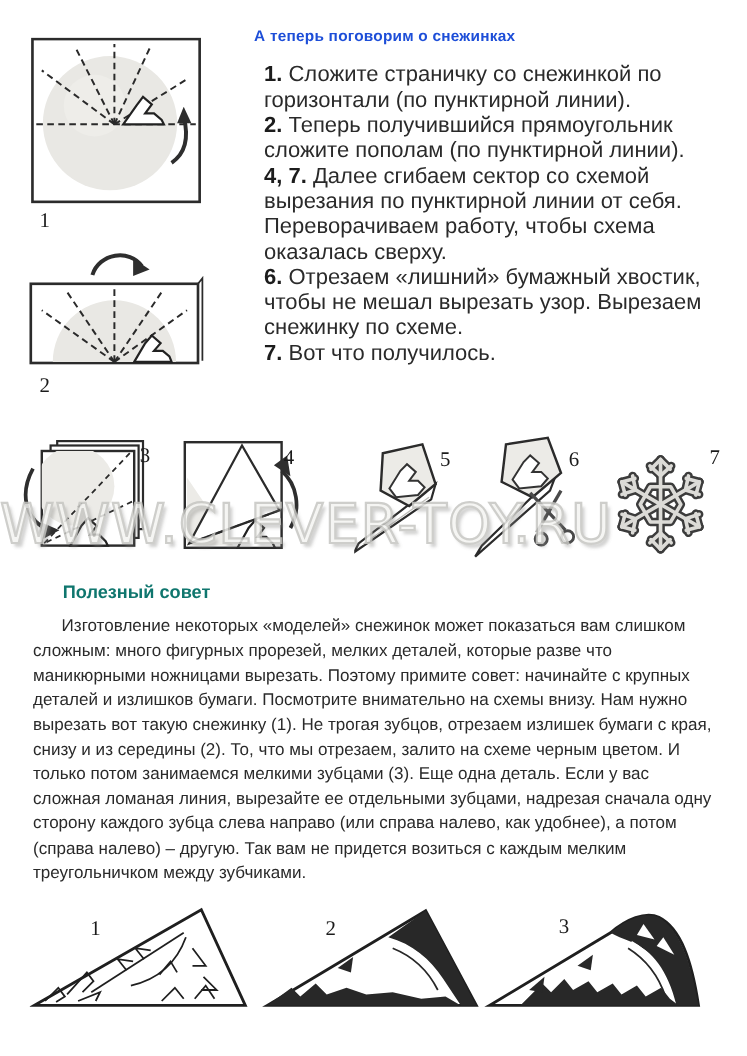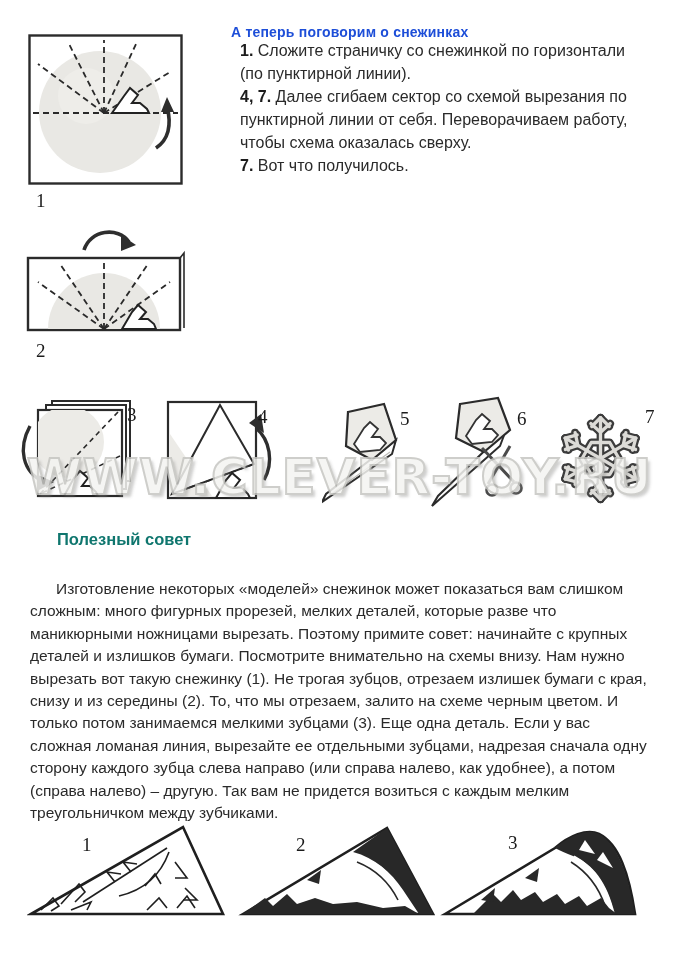--- a/index.html
+++ b/index.html
@@ -2,38 +2,38 @@
 <html><head>
 <meta charset="utf-8">
 <style>
   html,body{margin:0;padding:0;background:#ffffff;}
   .page{position:relative;width:679px;height:960px;background:#ffffff;
         font-family:"Liberation Sans",sans-serif;color:#242424;overflow:hidden;}
 
   .title{position:absolute;left:231px;top:24px;width:420px;
          font-size:14px;font-weight:bold;letter-spacing:.2px;color:#1d4ed8;}
 
-  .instructions{position:absolute;left:240px;top:39px;width:402px;
-                font-size:16px;line-height:23px;color:#2a2a2a;}
+  .instructions{position:absolute;left:240px;top:57px;width:402px;
+                font-size:20px;line-height:23px;color:#2a2a2a;}
   .instr{margin:0;}
   .instr b{font-weight:bold;color:#1c1c1c;}
 
   .fig{position:absolute;}
   .fig-label{position:absolute;font-family:"Liberation Serif","DejaVu Serif",serif;
              font-size:19px;color:#1b1b1b;}
 
-  .watermark{position:absolute;left:0;top:447px;width:679px;text-align:center;
-             font-family:"DejaVu Sans",sans-serif;font-weight:bold;
+  .watermark{position:absolute;left:0;top:447px;width:679px;text-align:left;
+             font-family:"DejaVu Sans",sans-serif;font-weight:normal;
              font-size:50px;letter-spacing:1px;line-height:60px;
              color:#f4f4f1;-webkit-text-stroke:2px #c6c6c2;
              text-shadow:3px 3px 3px rgba(130,130,128,.45);
              opacity:.85;z-index:6;white-space:nowrap;}
 
   .advice-h{position:absolute;left:57px;top:530px;font-size:16.5px;font-weight:bold;color:#0f766e;}
-  .advice-p{position:absolute;left:30px;top:578px;width:624px;margin:0;
+  .advice-p{position:absolute;left:30px;top:559px;width:624px;margin:0;
             font-size:15.5px;line-height:22.4px;text-indent:26px;color:#2a2a2a;}
 
   svg{display:block;}
 </style>
 </head>
 <body>
 
 <div class="page">
 
   <div class="title">А теперь поговорим о снежинках</div>
@@ -76,21 +76,23 @@
         <line x1="78" y1="109" x2="122" y2="44"></line>
         <line x1="78" y1="109" x2="144" y2="62"></line>
       </g>
       <path d="M96,109 L106,92 L112,85 L120,92 L114,99 L122,99 L128,104 L130,109 Z" fill="#ffffff" stroke="#222222" stroke-width="2"></path>
     </svg>
   </div>
   <div class="fig-label" style="left:36px;top:340px;">2</div>
 
   <div class="instructions">
     <p class="instr"><b>1.</b> <span>Сложите страничку со снежинкой по горизонтали (по пунктирной линии).</span></p>
+    <p class="instr"><b>2.</b> <span>Теперь получившийся прямоугольник сложите пополам (по пунктирной линии).</span></p>
     <p class="instr"><b>4, 7.</b> <span>Далее сгибаем сектор со схемой вырезания по пунктирной линии от себя. Переворачиваем работу, чтобы схема оказалась сверху.</span></p>
+    <p class="instr"><b>6.</b> <span>Отрезаем «лишний» бумажный хвостик, чтобы не мешал вырезать узор. Вырезаем снежинку по схеме.</span></p>
     <p class="instr"><b>7.</b> <span>Вот что получилось.</span></p>
   </div>
 
   <div class="fig" style="left:16px;top:398px;">
     <svg width="122" height="106" viewBox="0 0 122 106">
       <defs>
           <clipPath id="f3clip">
             <rect x="22" y="12" width="84" height="86"></rect>
           </clipPath>
         </defs>

